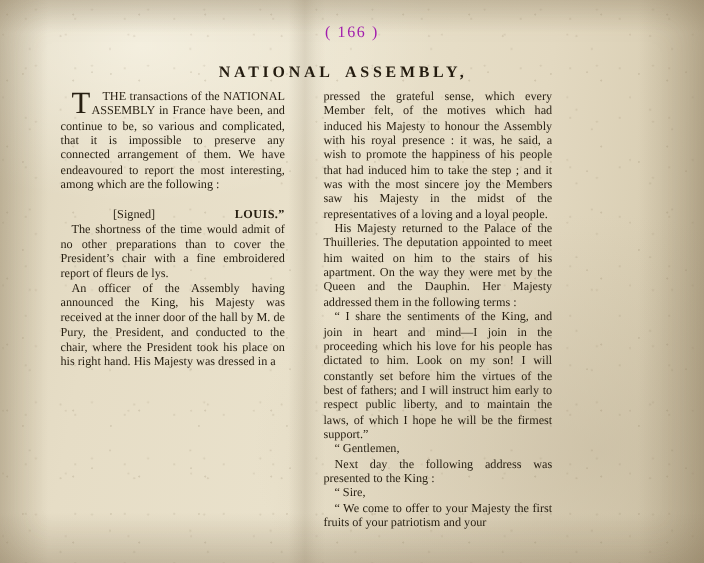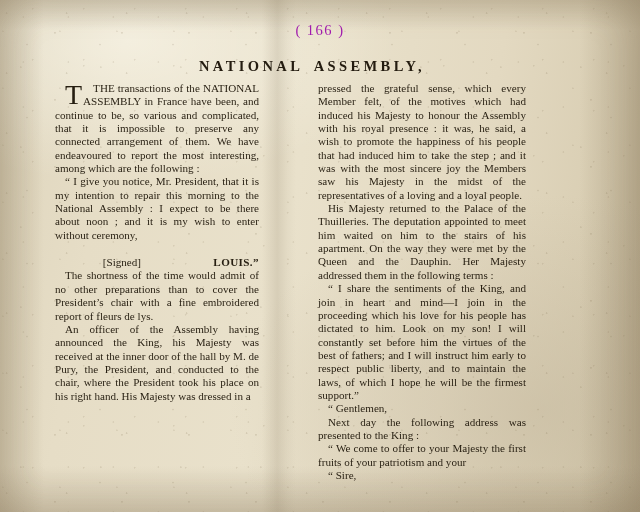--- a/index.html
+++ b/index.html
@@ -110,21 +110,21 @@
   .col {
     position: absolute;
     top: 82px;
     font-size: 11.1px;
     line-height: 13.35px;
     text-align: justify;
     color: #261e11;
     -webkit-font-smoothing: none;
   }
   #col-left  { left: 55px;  width: 204px; }
-  #col-right { left: 318px; width: 208px; }
+  #col-right { left: 294px; width: 208px; }
 
   .col p {
     margin: 0;
     text-indent: 10px;
   }
   .col p.noindent { text-indent: 0; }
   .col p.quote { text-indent: 10px; }
 
   .sc { font-variant: small-caps; letter-spacing: 0.4px; font-weight: bold; }
   .drop {
@@ -164,36 +164,35 @@
   <div class="content">
 
     <div id="page-number">
       <span class="num">( 166 )</span>
     </div>
 
     <div id="running-head">NATIONAL ASSEMBLY,</div>
 
     <div class="col" id="col-left">
       <p><span class="drop">T</span><span>THE transactions of the NATIONAL ASSEMBLY in France have been, and continue to be, so various and complicated, that it is impossible to preserve any connected arrangement of them. We have endeavoured to report the most interesting, among which are the following :</span></p>
-      <p class="quote"><span>“ I give you notice, Mr. President, that it is my intention to repair this morning to the National Assembly : I expect to be there about noon ; and it is my wish to enter without ceremony,</span></p>
       <p class="noindent">
         <span class="signed">
           <span class="left">[Signed]</span>
           <span class="right sc">LOUIS.”</span>
         </span>
       </p>
       <p><span>The shortness of the time would admit of no other preparations than to cover the President’s chair with a fine embroidered report of fleurs de lys.</span></p>
       <p><span>An officer of the Assembly having announced the King, his Majesty was received at the inner door of the hall by M. de Pury, the President, and conducted to the chair, where the President took his place on his right hand.  His Majesty was dressed in a</span></p>
     </div>
 
     <div class="col" id="col-right">
       <p class="noindent"><span>pressed the grateful sense, which every Member felt, of the motives which had induced his Majesty to honour the Assembly with his royal presence : it was, he said, a wish to promote the happiness of his people that had induced him to take the step ; and it was with the most sincere joy the Members saw his Majesty in the midst of the representatives of a loving and a loyal people.</span></p>
       <p><span>His Majesty returned to the Palace of the Thuilleries.  The deputation appointed to meet him waited on him to the stairs of his apartment.  On the way they were met by the Queen and the Dauphin.  Her Majesty addressed them in the following terms :</span></p>
       <p><span>“ I share the sentiments of the King, and join in heart and mind—I join in the proceeding which his love for his people has dictated to him.  Look on my son! I will constantly set before him the virtues of the best of fathers; and I will instruct him early to respect public liberty, and to maintain the laws, of which I hope he will be the firmest support.”</span></p>
       <p><span>“ Gentlemen,</span></p>
       <p><span>Next day the following address was presented to the King :</span></p>
+      <p><span>“ Sire,</span></p>
       <p><span>“ We come to offer to your Majesty the first fruits of your patriotism and your</span></p>
-      <p><span>“ Sire,</span></p>
     </div>
 
   </div>
   <div id="blur"></div>
 </div>
 
 </body></html>

